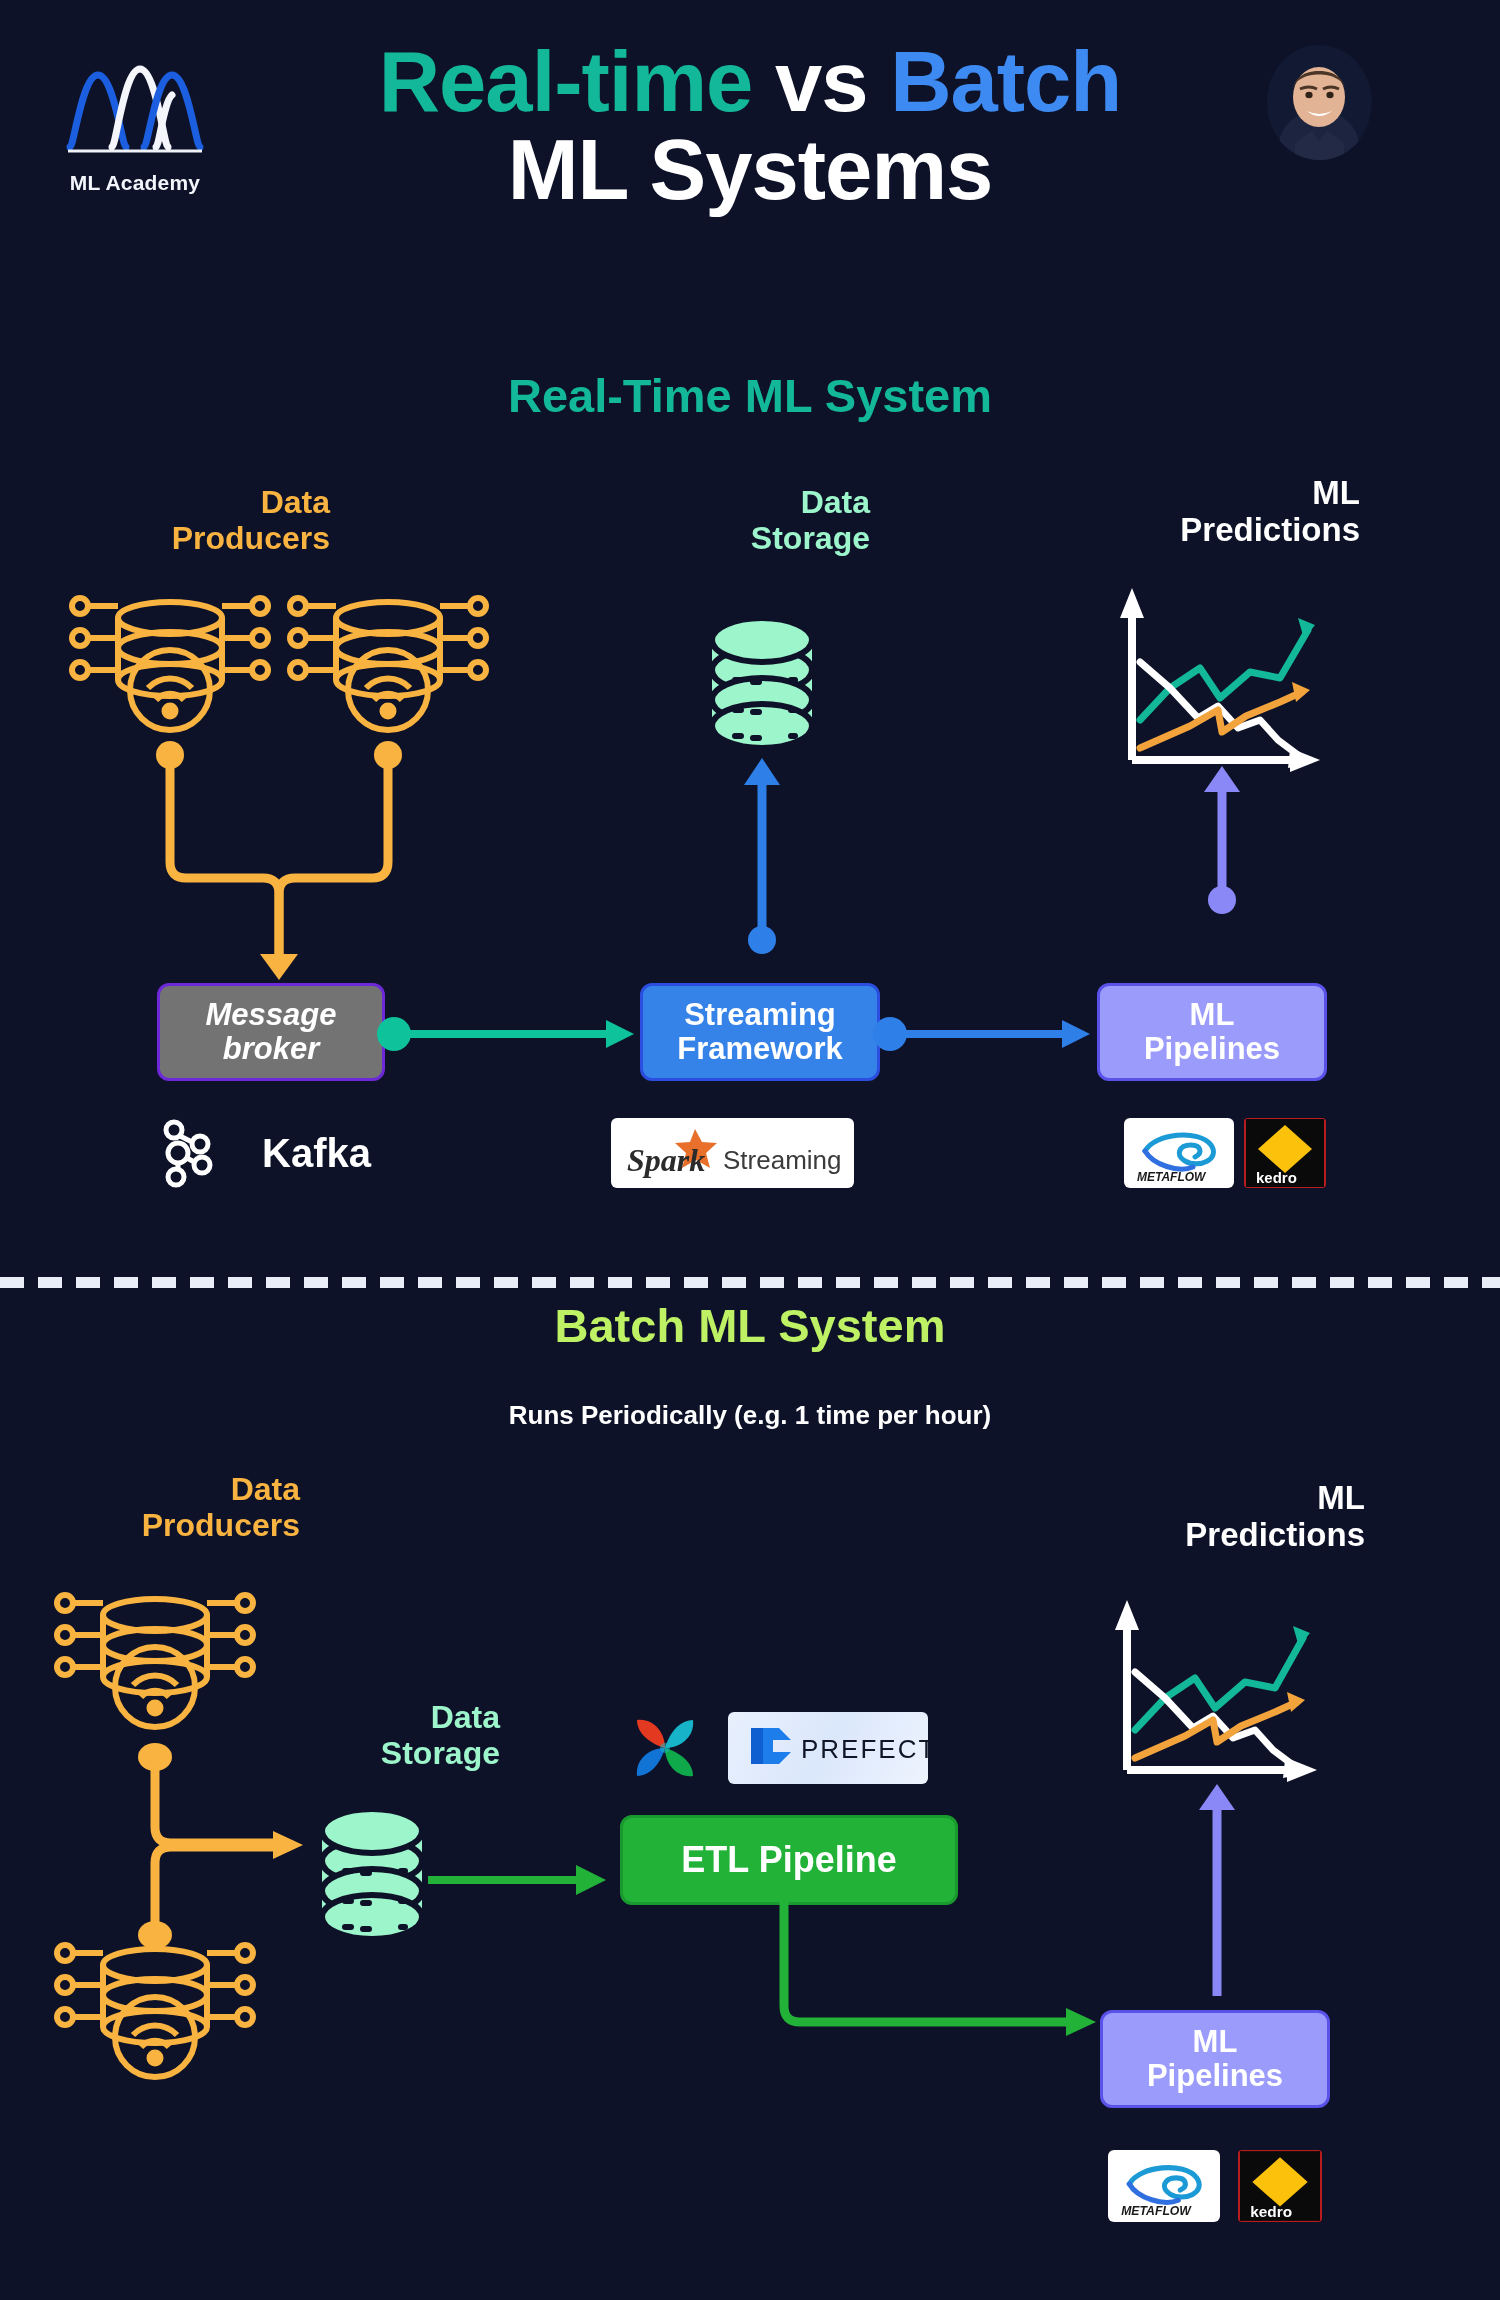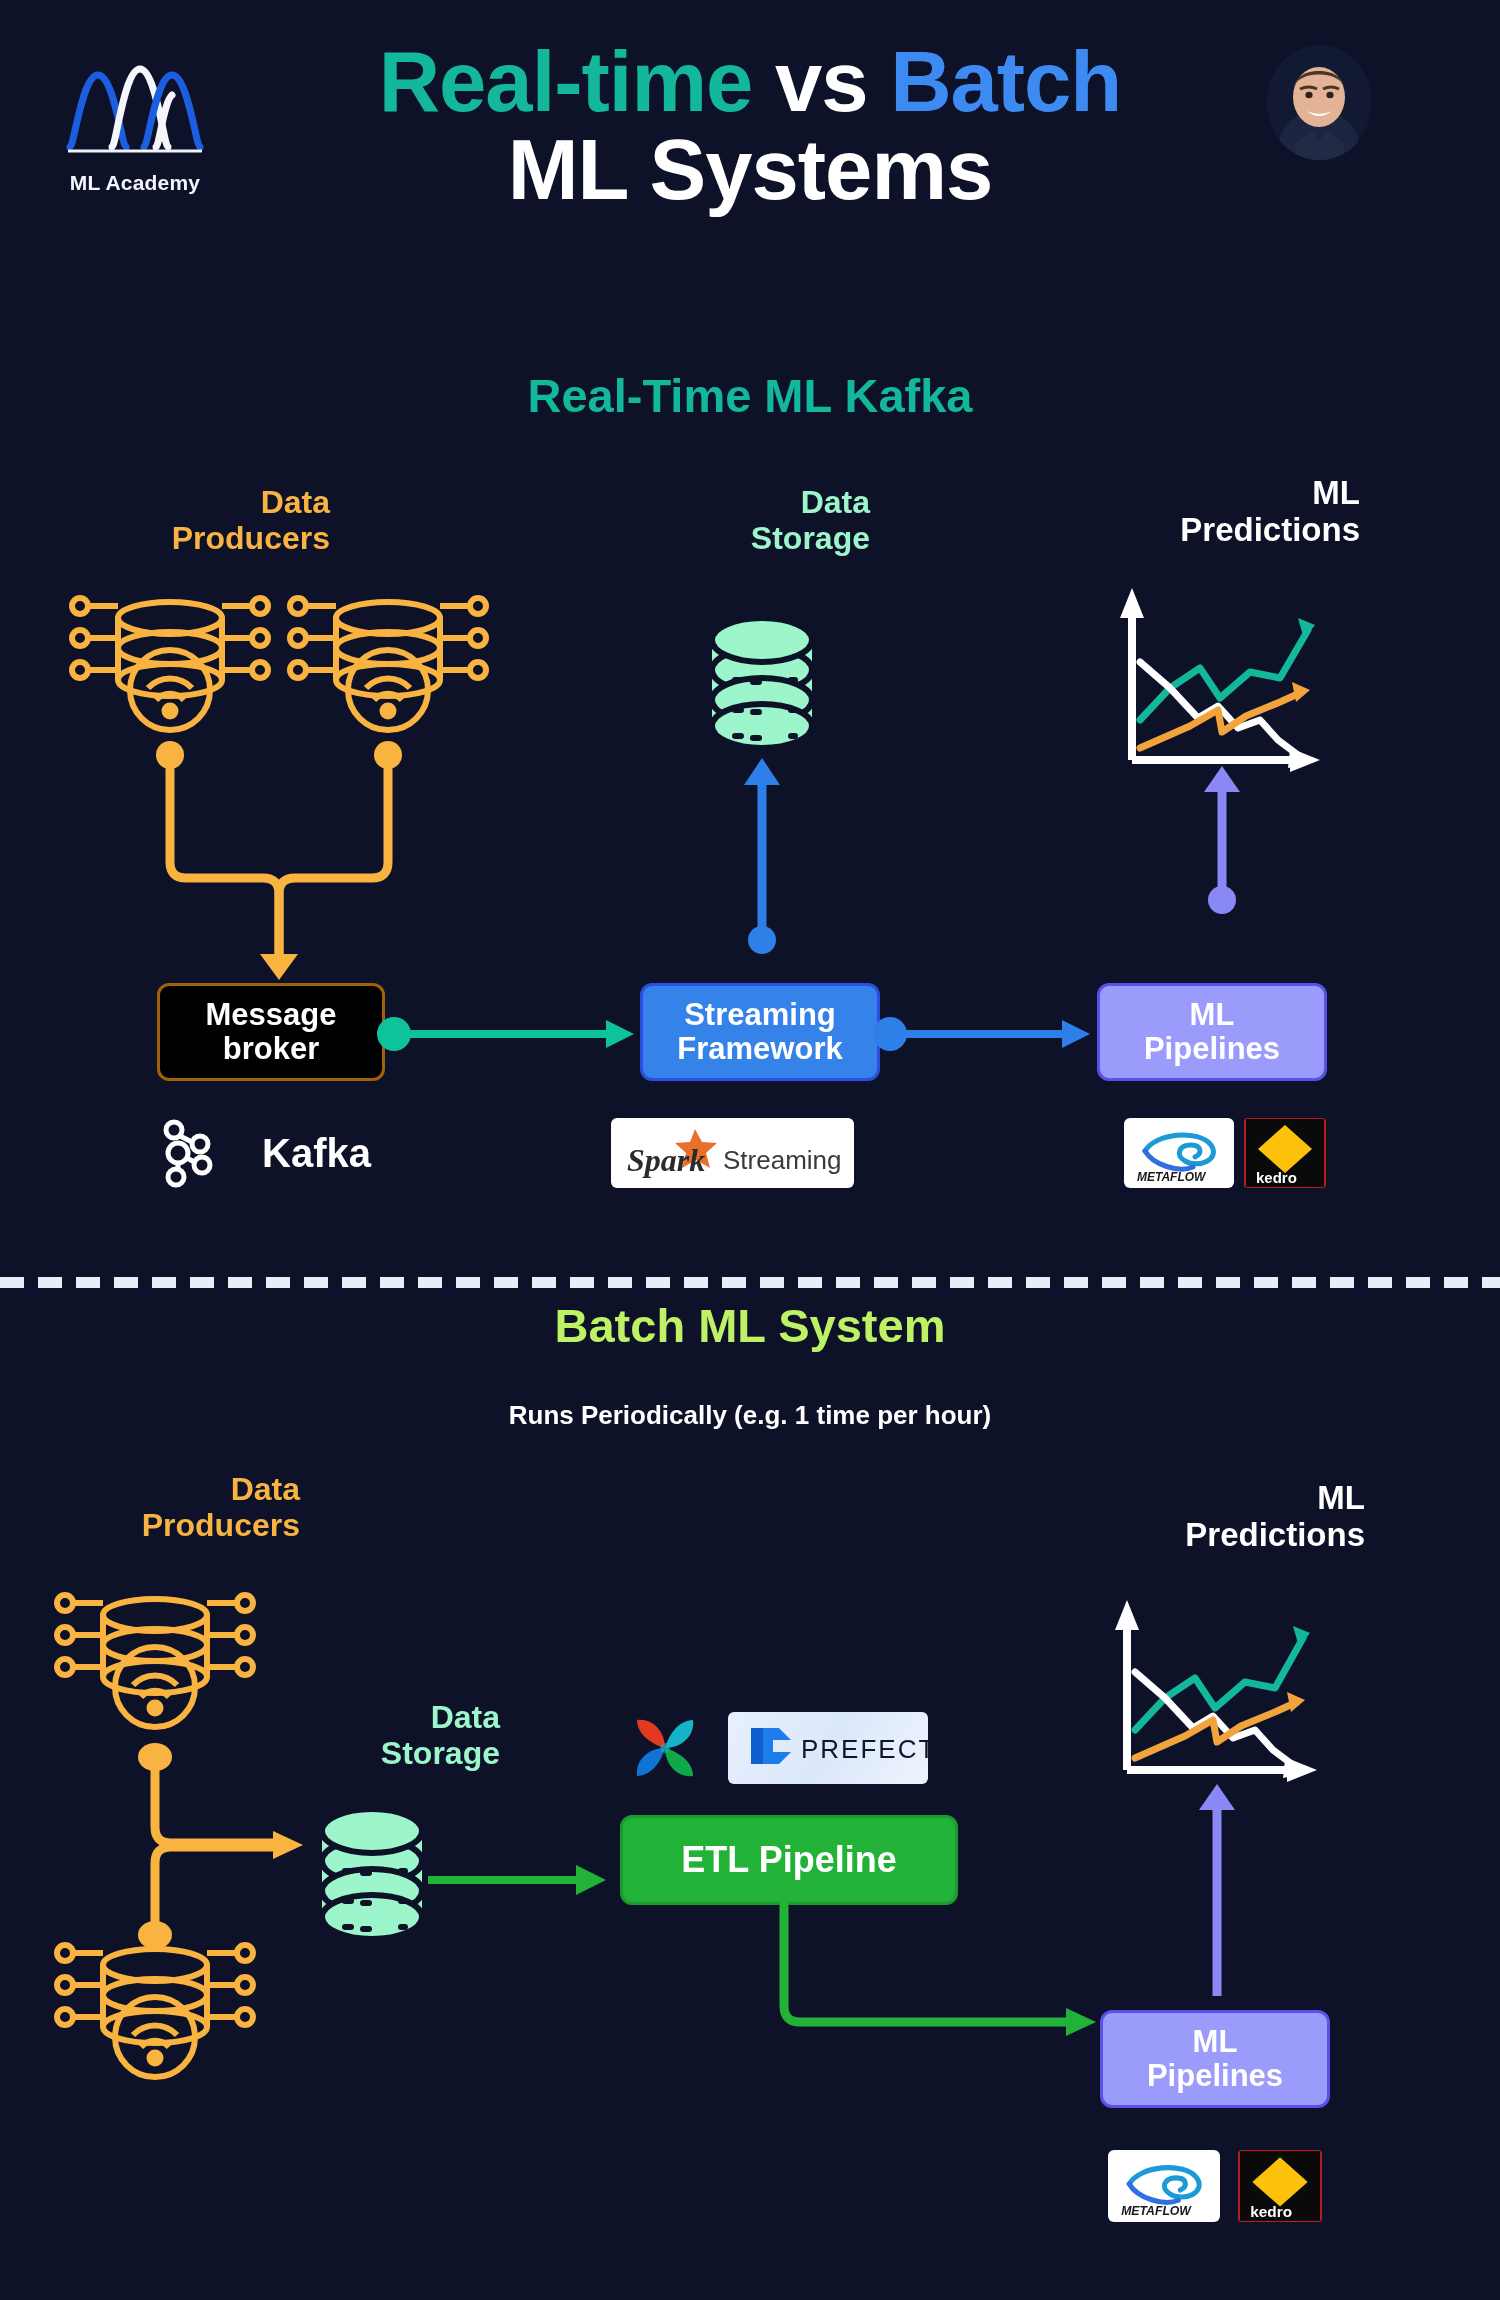--- a/index.html
+++ b/index.html
@@ -43,21 +43,21 @@
   .lbl { position: absolute; text-align:right; font-weight: 800; line-height: 1.12; }
   .lbl-orange { color: #f9b340; }
   .lbl-mint { color: #9df5cb; }
   .lbl-white { color: #ffffff; }
 
   
   .node-box {
     position: absolute; border-radius: 12px; display:flex; align-items:center; justify-content:center;
     text-align:center; color:#ffffff; font-weight: 800; line-height: 1.1;
   }
-  .box-broker { background:#000000; border:3px solid #a16207; }
+  .box-broker { background:#737373; border:3px solid #6d28d9;font-style:italic; }
   .box-stream { background:#3583e8; border:3px solid #2b4ee0; }
   .box-mlpipe { background:#9a9bfb; border:3px solid #5a52e8; }
   .box-etl    { background:#22b238; border:3px solid #1a9a2e; }
 
   
   .chip { position:absolute; display:flex; align-items:center; justify-content:center; overflow:hidden; }
   .chip-white { background:#ffffff; border-radius:6px; }
   .chip-black { background:#b91c1c; border-radius:4px; }
   .chip-bare  { background:transparent; }
 
@@ -96,21 +96,21 @@
       <ellipse cx="52" cy="52" rx="26" ry="30" fill="#e2b394"></ellipse>
       <path d="M26 46 C26 24 78 24 78 46 C78 36 70 26 52 26 C34 26 26 36 26 46 Z" fill="#4a3526"></path>
       <ellipse cx="42" cy="50" rx="3.6" ry="3.2" fill="#2e2219"></ellipse>
       <ellipse cx="63" cy="50" rx="3.6" ry="3.2" fill="#2e2219"></ellipse>
       <path d="M40 66 Q52 76 65 66 Q52 72 40 66 Z" fill="#ffffff"></path>
       <path d="M33 44 Q42 40 50 44" stroke="#4a3526" stroke-width="3" fill="none"></path>
       <path d="M56 44 Q64 40 72 44" stroke="#4a3526" stroke-width="3" fill="none"></path>
     </svg>
   </div>
 
-  <div class="sec-title sec-rt">Real-Time ML Kafka</div>
+  <div class="sec-title sec-rt">Real-Time ML System</div>
 
   <div class="lbl lbl-orange" style="left:60px; top:485px; width:270px; font-size:32px;">Data<br>Producers</div>
   <div class="lbl lbl-mint" style="left:620px; top:485px; width:250px; font-size:32px;">Data<br>Storage</div>
   <div class="lbl lbl-white" style="left:1090px; top:475px; width:270px; font-size:33px;">ML<br>Predictions</div>
 
   <svg style="position:absolute; left:60px; top:580px;" width="460" height="430">
     <g stroke="#f9b340" stroke-width="6" fill="none">
       <ellipse cx="110" cy="38" rx="52" ry="16"></ellipse>
       <path d="M58 38 v62"></path>
         <path d="M162 38 v62"></path>

